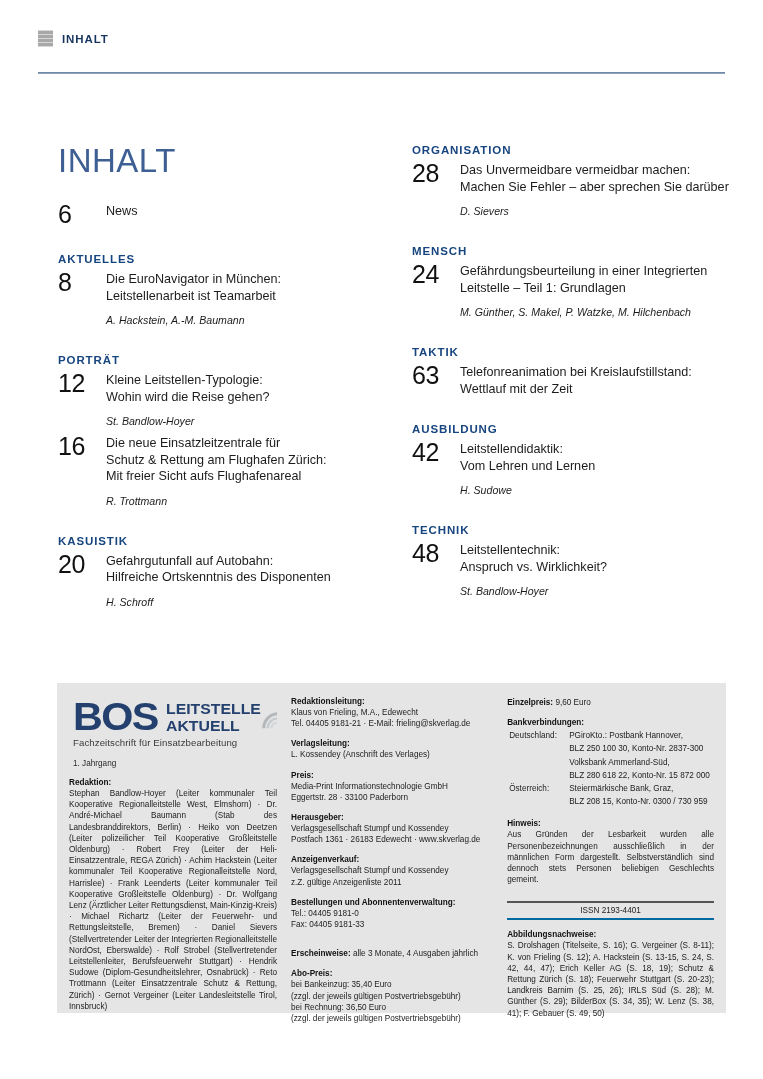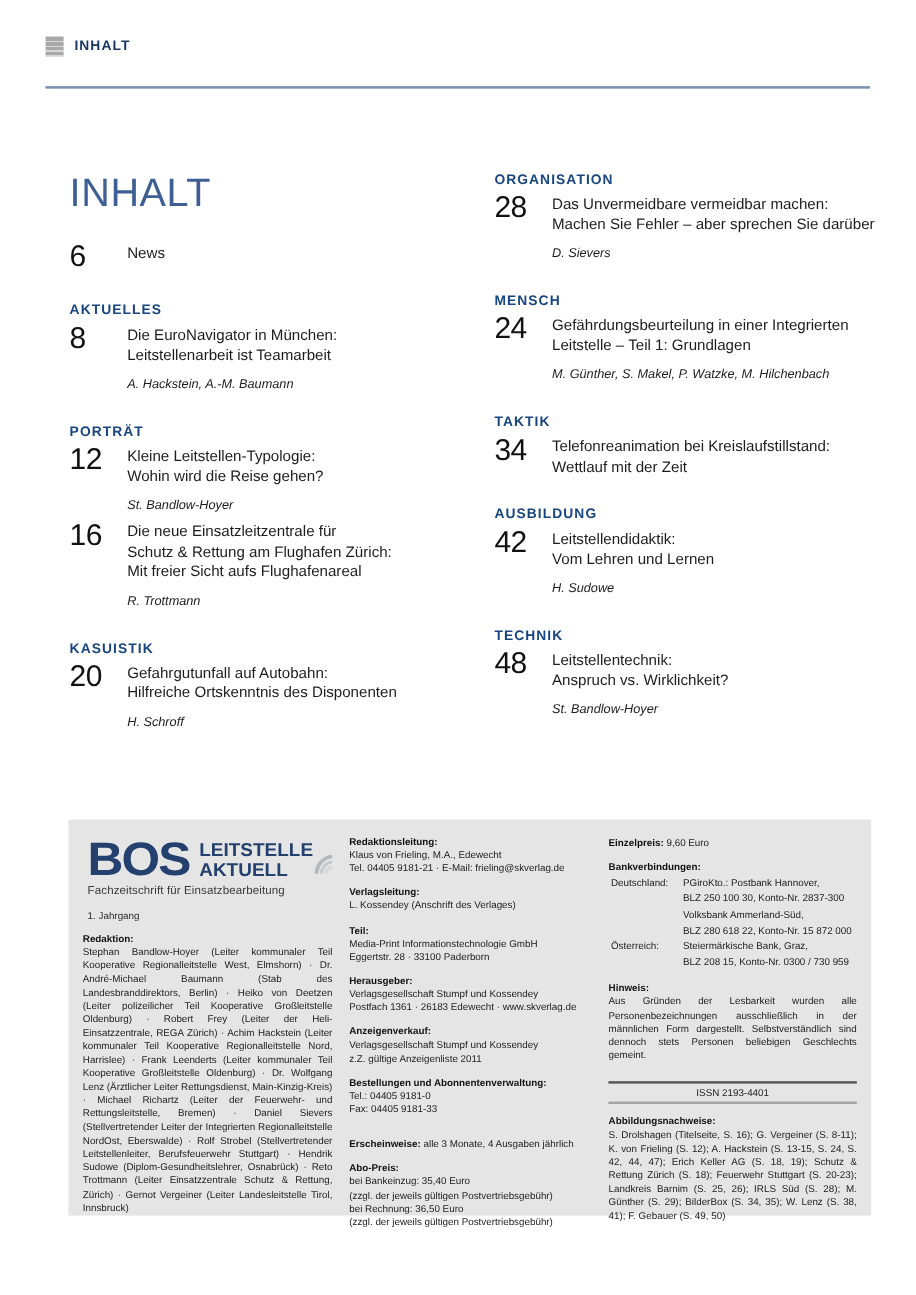--- a/index.html
+++ b/index.html
@@ -191,21 +191,21 @@
   .imp-text.justify { text-align: justify; }
   .imp-inline b { font-weight: bold; color: #111; }
 
   .bank-table { width: 100%; font-size: 8.2px; line-height: 11.2px; color: #222; }
   .bank-table td { vertical-align: top; padding: 0; }
   .bank-label { width: 58px; white-space: nowrap; }
 
   .issn-box {
     margin-top: 16px;
     border-top: 2px solid #555;
-    border-bottom: 2px solid #a3a3a3;
+    border-bottom: 2px solid #0369a1;
     padding: 3px 0 3px 0;
     text-align: center;
     font-size: 8.2px;
     color: #222;
   }
 </style>
 </head>
 <body>
 
 <div class="page-header">
@@ -279,21 +279,21 @@
         <div class="entry">
           <div class="entry-page">24</div>
           <div class="entry-body">
             <div class="entry-line">Gefährdungsbeurteilung in einer Integrierten</div>
             <div class="entry-line">Leitstelle – Teil 1: Grundlagen</div>
             <div class="entry-authors">M. Günther, S. Makel, P. Watzke, M. Hilchenbach</div>
           </div>
         </div>
         <div class="section-head">TAKTIK</div>
         <div class="entry">
-          <div class="entry-page">34</div>
+          <div class="entry-page">63</div>
           <div class="entry-body">
             <div class="entry-line">Telefonreanimation bei Kreislaufstillstand:</div>
             <div class="entry-line">Wettlauf mit der Zeit</div>
           </div>
         </div>
         <div class="section-head">AUSBILDUNG</div>
         <div class="entry">
           <div class="entry-page">42</div>
           <div class="entry-body">
             <div class="entry-line">Leitstellendidaktik:</div>
@@ -344,21 +344,21 @@
     <div class="imp-text">
         <div>Klaus von Frieling, M.A., Edewecht</div>
         <div>Tel. 04405 9181-21 · E-Mail: frieling@skverlag.de</div>
       </div>
 
     <div class="imp-label">Verlagsleitung:</div>
     <div class="imp-text">
         <div>L. Kossendey (Anschrift des Verlages)</div>
       </div>
 
-    <div class="imp-label">Teil:</div>
+    <div class="imp-label">Preis:</div>
     <div class="imp-text">
         <div>Media-Print Informationstechnologie GmbH</div>
         <div>Eggertstr. 28 · 33100 Paderborn</div>
       </div>
 
     <div class="imp-label">Herausgeber:</div>
     <div class="imp-text">
         <div>Verlagsgesellschaft Stumpf und Kossendey</div>
         <div>Postfach 1361 · 26183 Edewecht · www.skverlag.de</div>
       </div>

